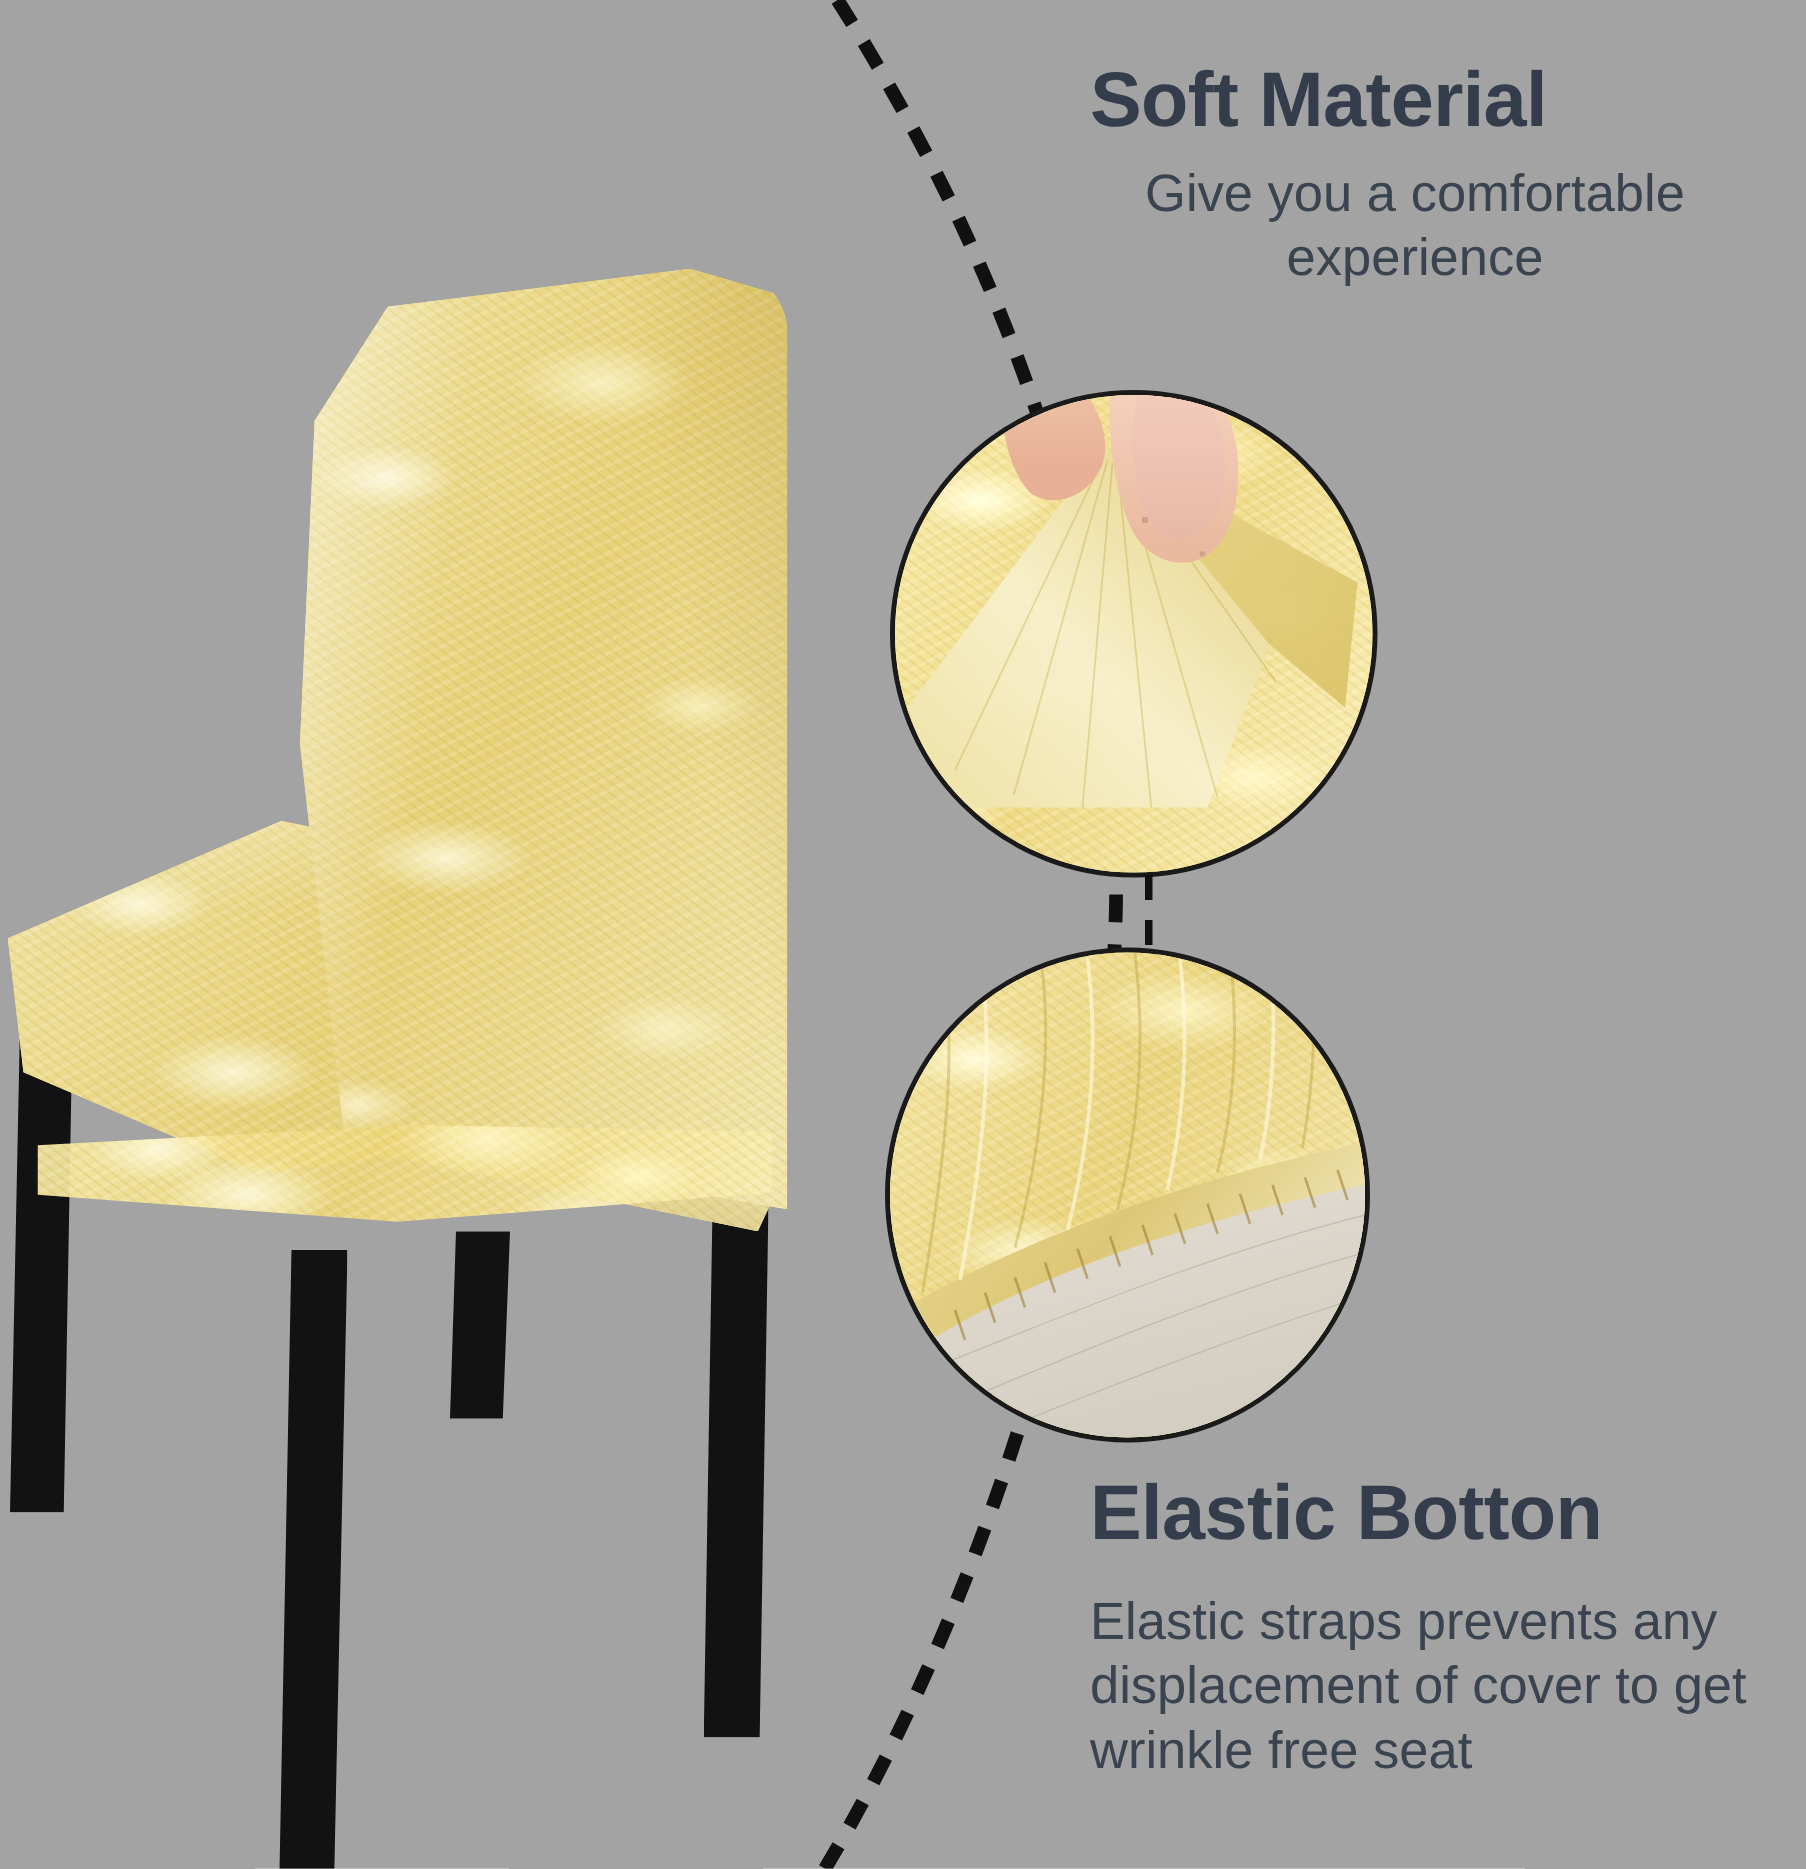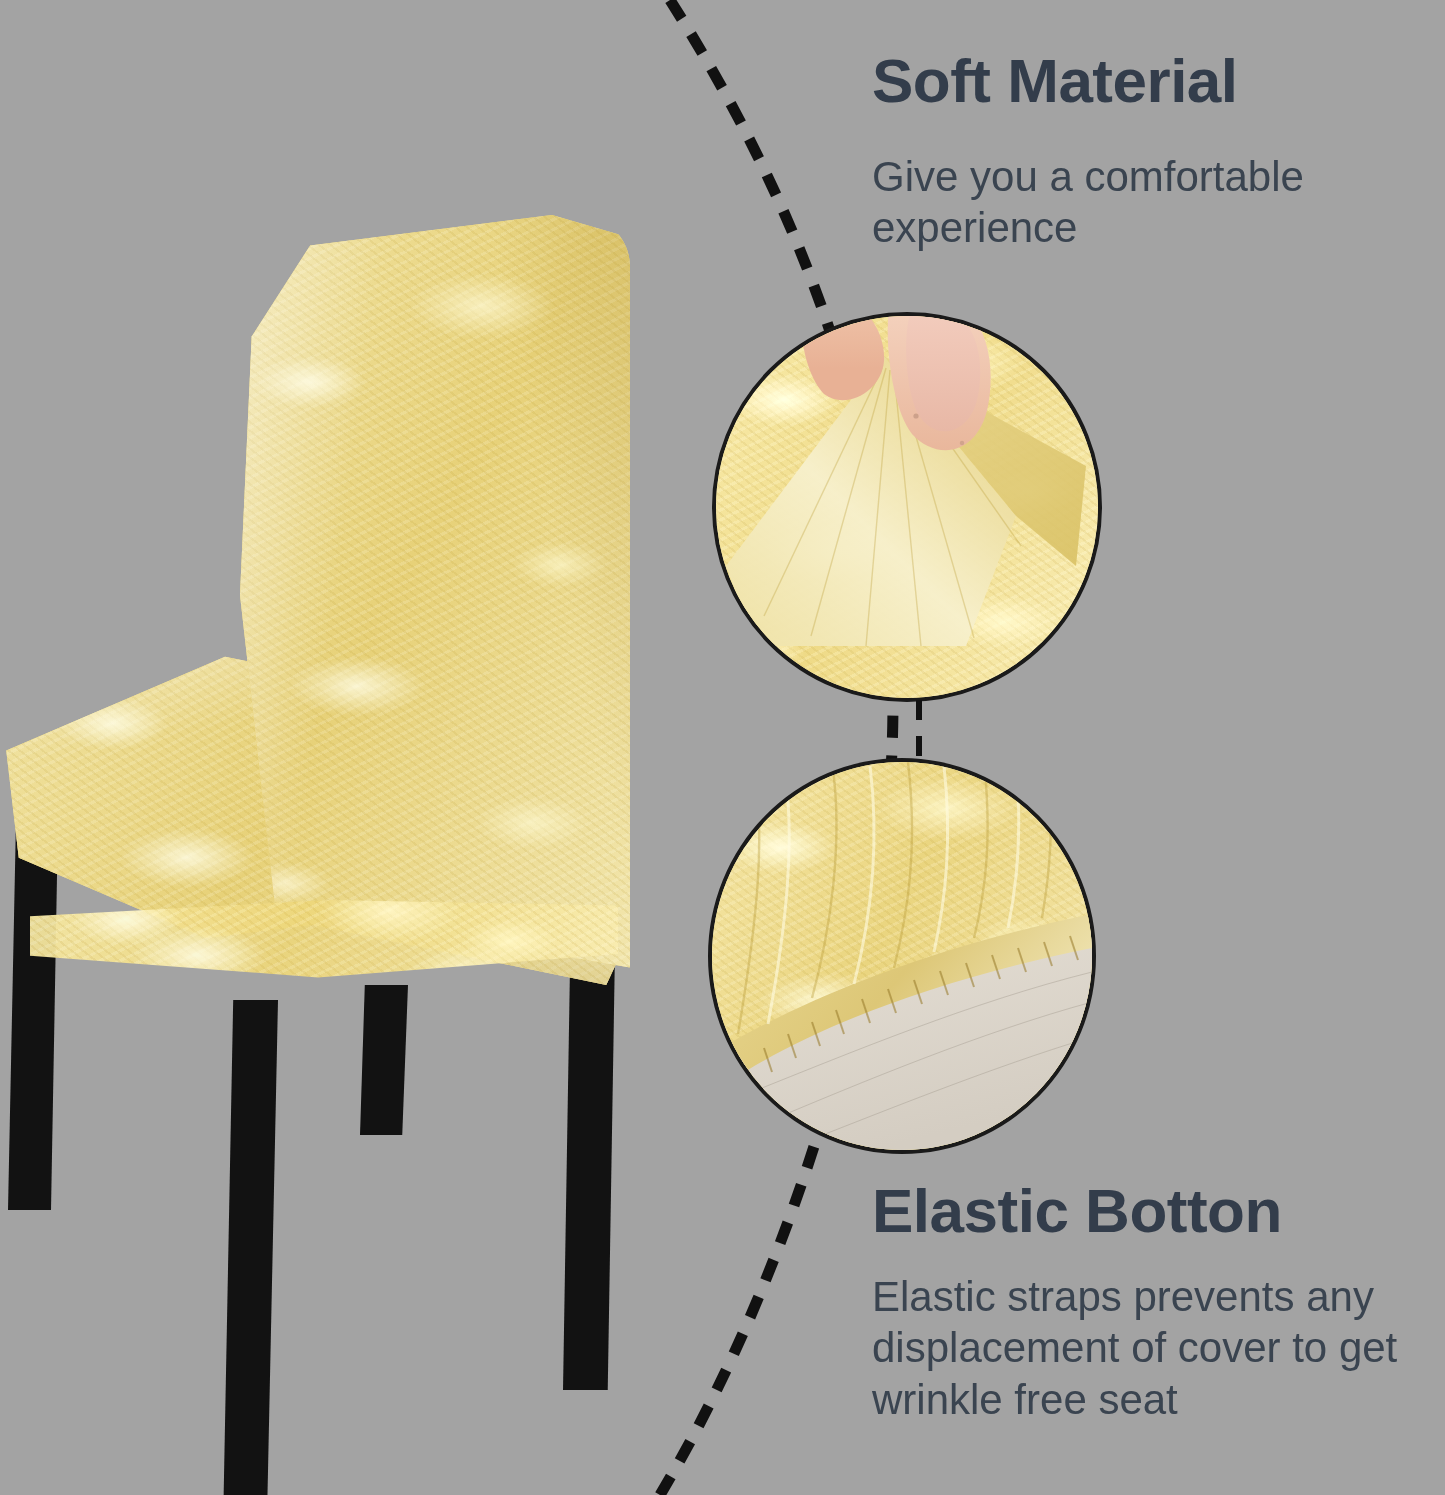--- a/index.html
+++ b/index.html
@@ -18,21 +18,21 @@
   
   .txt-block{position:absolute;}
   .headline{
     font-size:62px;font-weight:bold;letter-spacing:-0.5px;
     color:#333d4b;line-height:1.05;white-space:nowrap;
   }
   .subtext{
     font-size:42px;font-weight:normal;color:#3a4450;line-height:1.22;
   }
   #soft-block{left:872px;top:48px;}
-  #soft-block .subtext{margin-top:38px;width:520px;}
+  #soft-block .subtext{margin-top:16px;width:520px;text-align:center;}
   #elastic-block{left:872px;top:1178px;}
   #elastic-block .subtext{margin-top:28px;width:575px;}
 
   
   #chair{position:absolute;left:0px;top:210px;width:680px;height:1180px;}
 
   .leg{position:absolute;background:#121212;}
 
   
   .callout{

